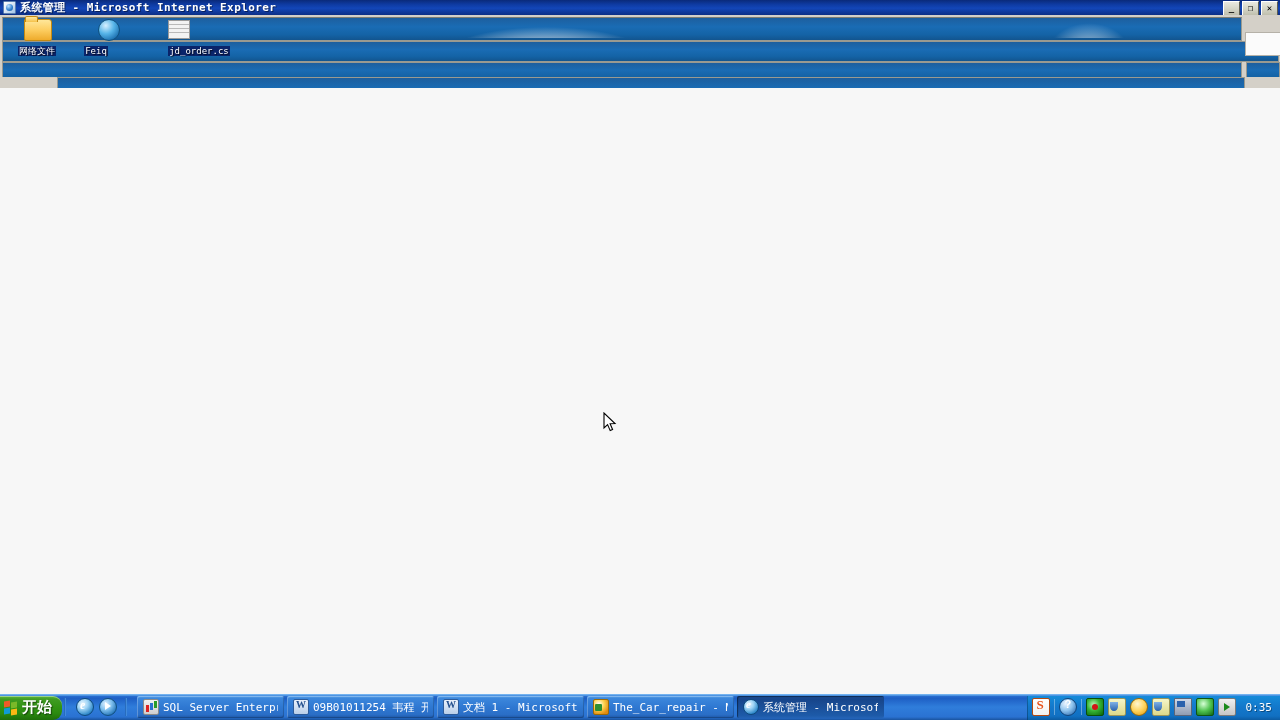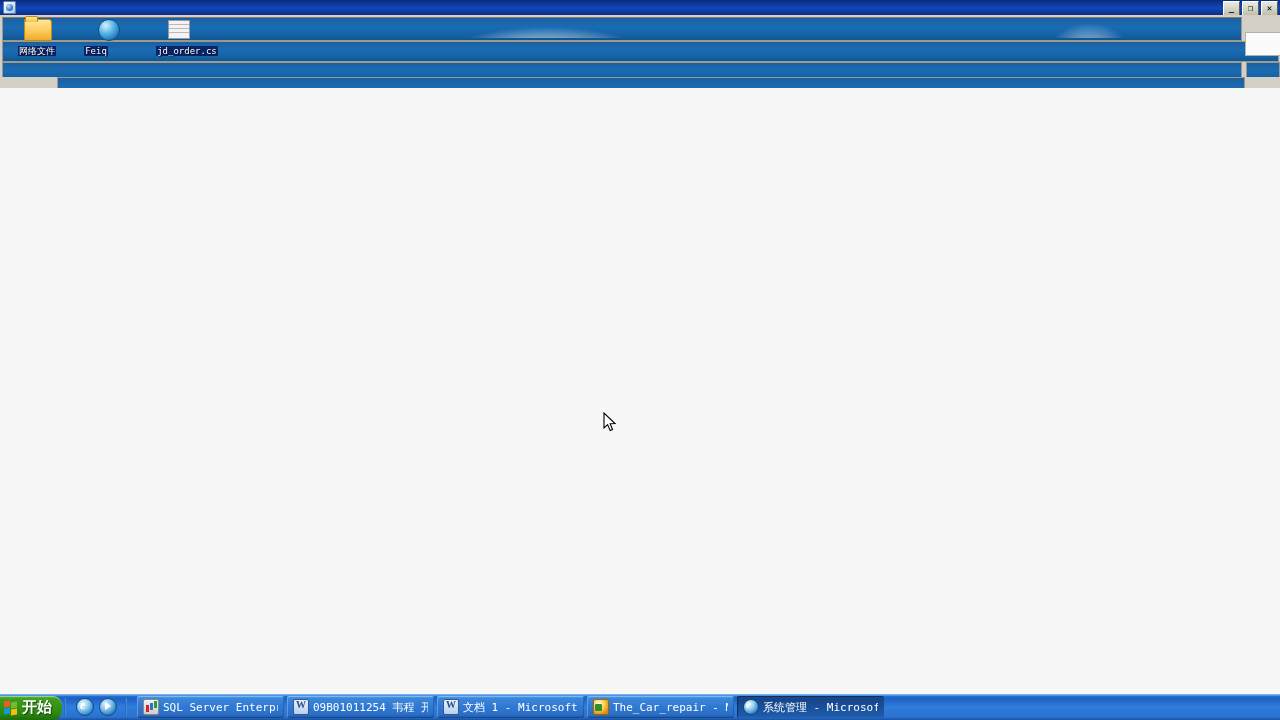--- a/index.html
+++ b/index.html
@@ -220,20 +220,21 @@
 </style>
 </head>
 <body>
 
 <div class="screen">
 
   <div class="ie-window">
 
     <div class="titlebar">
       <div class="title-ico"></div>
+      <div class="title-text">系统管理 - Microsoft Internet Explorer</div>
       <div class="win-btns">
         <div class="win-btn">_</div>
         <div class="win-btn">❐</div>
         <div class="win-btn">✕</div>
       </div>
     </div>
 
     <div class="toolbar-region">
       <div class="gray-strip-r"></div>
 
@@ -249,21 +250,21 @@
         </div>
       </div>
 
       <div class="wall band2">
         <div class="desk-ico" style="left:10px;top:-2px;">
           <span class="ico-label sel">网络文件</span>
         </div>
         <div class="desk-ico" style="left:69px;top:-2px;">
           <span class="ico-label sel">Feiq</span>
         </div>
-        <div class="desk-ico" style="left:144px;top:-2px;width:80px;">
+        <div class="desk-ico" style="left:156px;top:-2px;width:80px;">
           <span class="ico-label sel">jd_order.cs</span>
         </div>
       </div>
 
       <div class="wall band3"></div>
       <div class="wall band5"></div>
 
       <div class="gray-gap"></div>
       <div class="gray-right"></div>
 
@@ -316,14 +317,28 @@
       <div class="task">
         <span class="task-ico ti-app"></span>
         <span class="task-label">The_Car_repair - Mi...</span>
       </div>
       <div class="task active">
         <span class="task-ico ti-ie"></span>
         <span class="task-label">系统管理 - Microsof...</span>
       </div>
     </div>
 
+    <div class="tray">
+      <span class="tray-ico tr-sogou"></span>
+      <span class="tray-sep"></span>
+      <span class="tray-ico tr-help"></span>
+      <span class="tray-sep"></span>
+      <span class="tray-ico tr-net"></span>
+      <span class="tray-ico tr-shield"></span>
+      <span class="tray-ico tr-mail"></span>
+      <span class="tray-ico tr-shield"></span>
+      <span class="tray-ico tr-mon"></span>
+      <span class="tray-ico tr-disc"></span>
+      <span class="tray-ico tr-play"></span>
+      <span class="tray-clock">0:35</span>
+    </div>
   </div>
 </div>
 
 </body></html>

